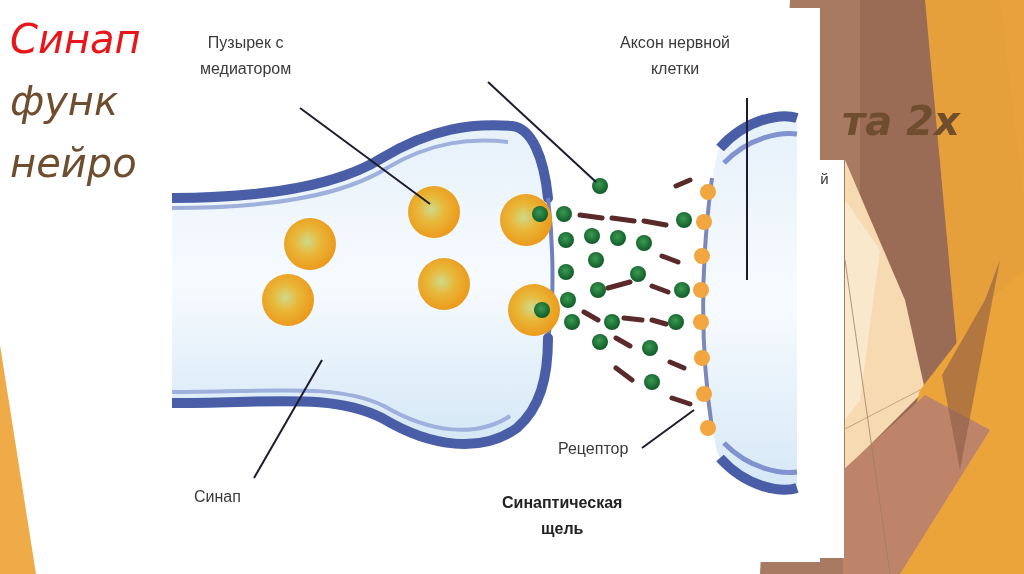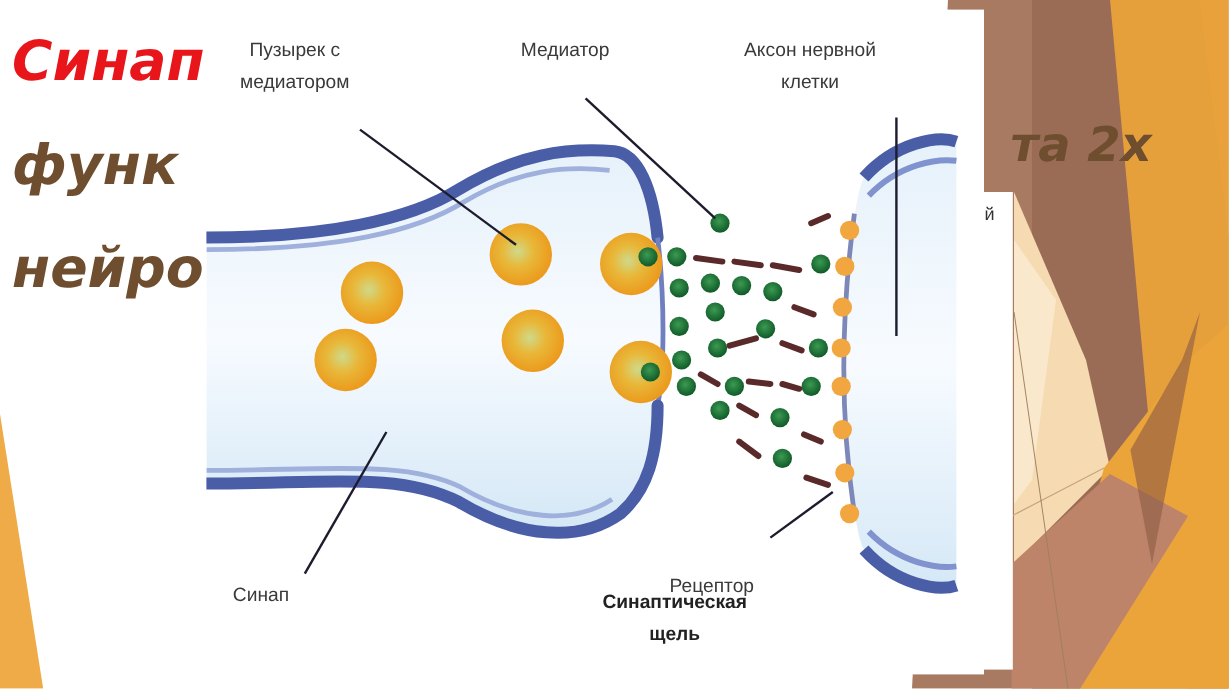--- a/index.html
+++ b/index.html
@@ -1,19 +1,19 @@
 <!DOCTYPE html>
 <html><head>
   <meta charset="utf-8">
   <style>
     html, body { margin: 0; padding: 0; }
     body { width: 1024px; height: 574px; overflow: hidden; background: #ffffff; position: relative; font-family: "Liberation Sans", sans-serif; }
     .slide { position: absolute; left: 0; top: 0; width: 1024px; height: 574px; overflow: hidden; background: #ffffff; }
     .bg-svg { position: absolute; left: 0; top: 0; width: 1024px; height: 574px; }
-    .title { position: absolute; left: 10px; top: 8px; font-family: "DejaVu Sans", sans-serif; font-style: italic; font-weight: bold; font-size: 46px; line-height: 86px; white-space: pre; }
+    .title { position: absolute; left: 10px; top: 8px; font-family: "DejaVu Sans", sans-serif; font-style: italic; font-weight: normal; font-size: 40px; line-height: 62px; white-space: pre; }
     .title .l1 { color: #e8151b; }
     .title .l2, .title .l3 { color: #6e4e2e; }
     .title-right { position: absolute; left: 842px; top: 98px; font-family: "DejaVu Sans", sans-serif; font-style: italic; font-weight: bold; font-size: 40px; color: #6e4e2e; white-space: pre; }
     .back-card { position: absolute; left: 790px; top: 160px; width: 54px; height: 398px; background: #ffffff; }
     .back-card-text { position: absolute; left: 812px; top: 170px; font-size: 15px; color: #333; }
     .diagram { position: absolute; left: 172px; top: 8px; width: 648px; height: 554px; background: #ffffff; }
     .diagram svg { position: absolute; left: 0; top: 0; }
     .lbl { position: absolute; font-family: "Liberation Sans", sans-serif; font-size: 16px; color: #3a3a3a; text-align: center; line-height: 26px; white-space: pre; }
     .lbl.bold { font-weight: bold; color: #222; font-size: 16px; }
   </style>
@@ -146,22 +146,21 @@
         <line x1="128" y1="100" x2="258" y2="196"></line>
         <line x1="316" y1="74" x2="424" y2="174"></line>
         <line x1="575" y1="90" x2="575" y2="272"></line>
         <line x1="150" y1="352" x2="82" y2="470"></line>
         <line x1="522" y1="402" x2="470" y2="440"></line>
       </g>
     </svg>
 
     <div class="lbl" style="left:28px; top:22px;">Пузырек с
 медиатором</div>
-    <div class="lbl" style="left:262px; top:22px;">Медиатор</div>
     <div class="lbl" style="left:448px; top:22px;">Аксон нервной
 клетки</div>
     <div class="lbl" style="left:22px; top:476px;">Синап</div>
-    <div class="lbl" style="left:386px; top:428px;margin-top:40px;">Рецептор</div>
+    <div class="lbl" style="left:386px; top:428px;">Рецептор</div>
     <div class="lbl bold" style="left:330px; top:482px;">Синаптическая
 щель</div>
   </div>
 
 </div>
 
 </body></html>

